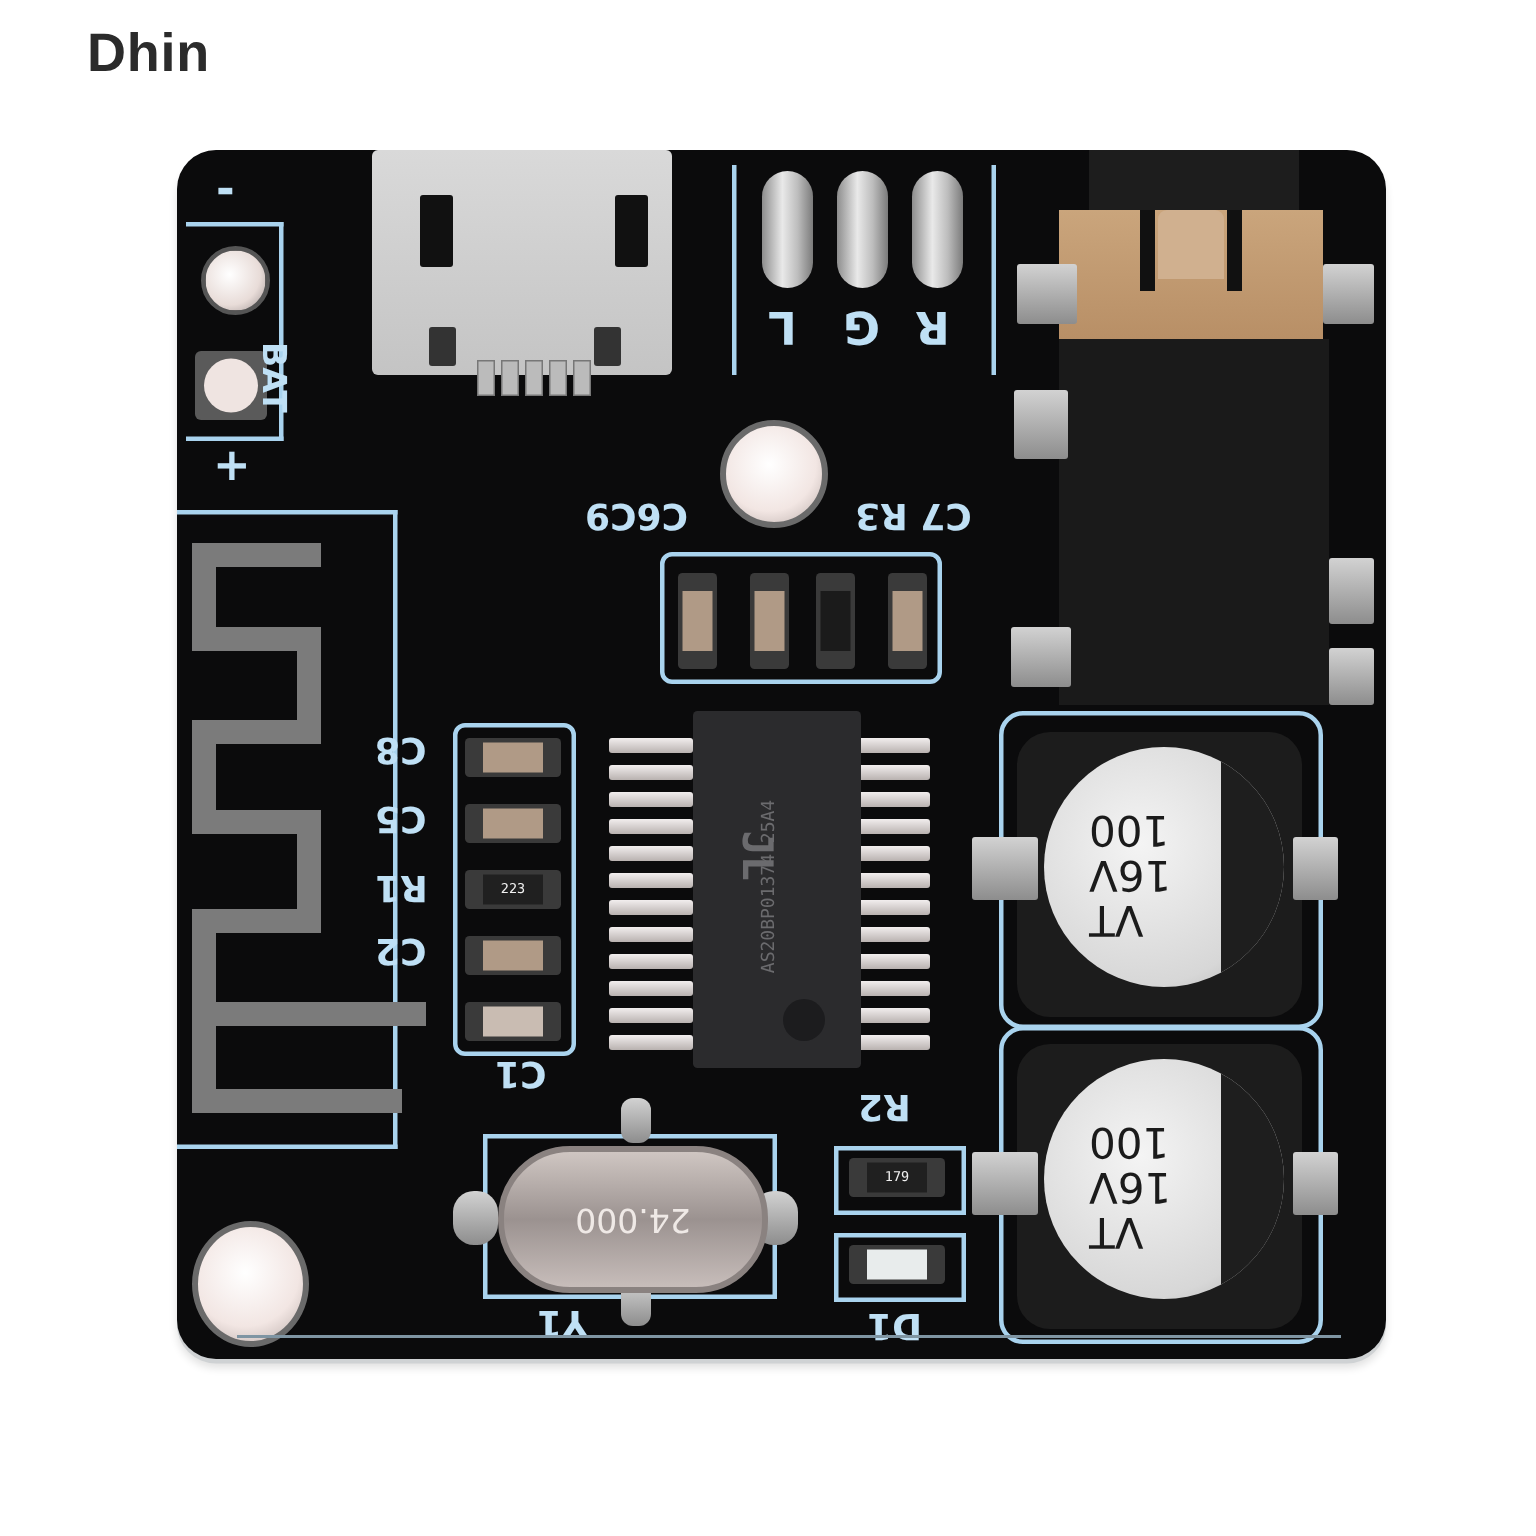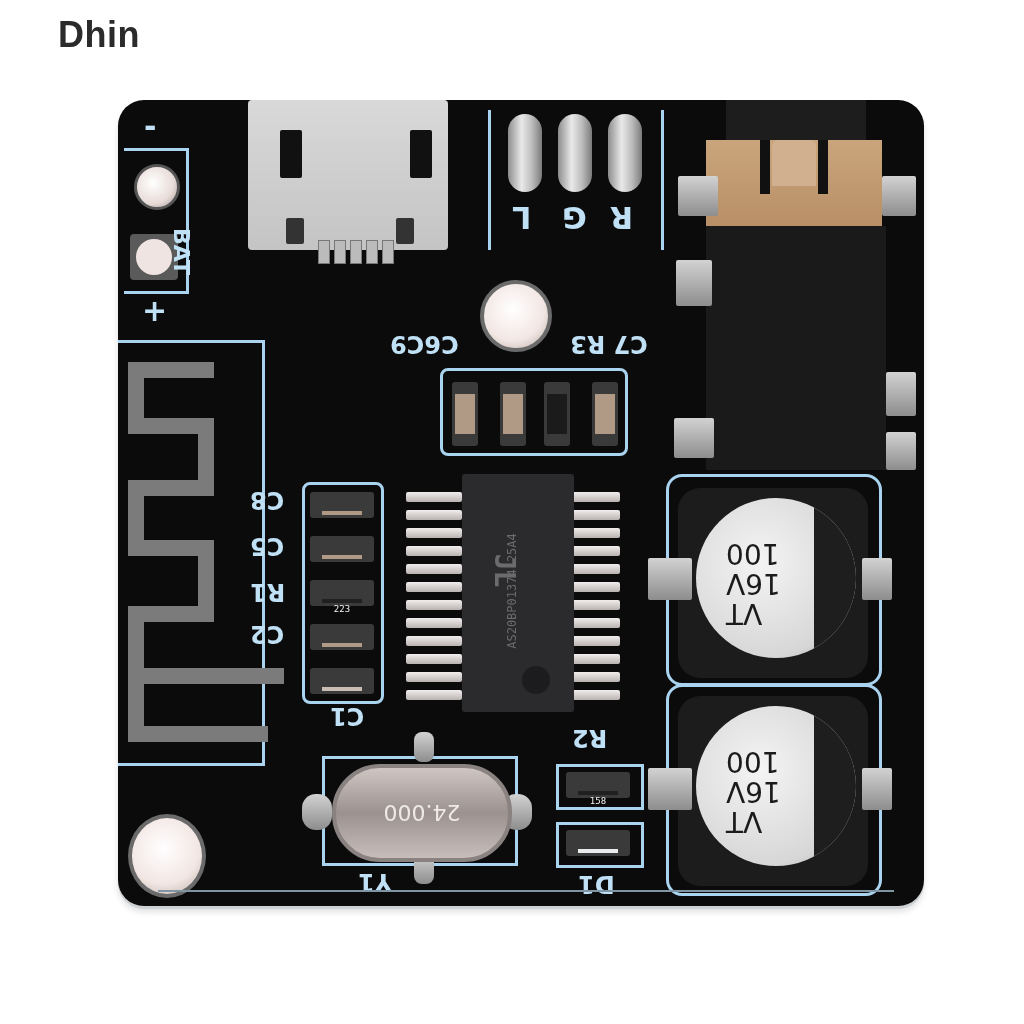--- a/index.html
+++ b/index.html
@@ -14,21 +14,21 @@
   .hole { position:absolute; border-radius:50%; background:radial-gradient(circle at 45% 40%, #ffffff, #f2e6e3 60%, #b7aaa7 100%); border:4px solid #6a6a6a; }
   .usb { position:absolute; background:linear-gradient(#d9d9d9, #c4c4c4); border-radius:4px; }
   .usb .slot { position:absolute; width:22px; height:48px; background:#111; border-radius:2px; }
   .usb .pin { position:absolute; width:10px; height:22px; background:#bbb; border:1px solid #777; }
   .pinpad { position:absolute; width:34px; height:78px; border-radius:17px; background:linear-gradient(90deg,#8d8d8d,#e9e9e9 40%,#bdbdbd 70%,#7b7b7b); }
   .jack-top { position:absolute; background:#1d1d1d; border-radius:6px; }
   .jack-gold { position:absolute; background:linear-gradient(#caa57c,#b88f66); }
   .jack-body { position:absolute; background:#1a1a1a; }
   .tab { position:absolute; background:linear-gradient(#d2d2d2,#8d8d8d); border-radius:2px; }
   .smd { position:absolute; width:64px; height:26px; background:#3a3a3a; border-radius:3px; }
-  .smd .body { position:absolute; left:12px; right:12px; top:3px; bottom:3px; background:#b09a86;margin-top:16px; }
+  .smd .body { position:absolute; left:12px; right:12px; top:3px; bottom:3px; background:#b09a86; }
   .smd .res { background:#202020; color:#f1f1f1; font-size:9px; text-align:center; line-height:20px; font-family:"DejaVu Sans Mono", monospace; }
   .smd-v { position:absolute; width:26px; height:64px; background:#3a3a3a; border-radius:3px; }
   .smd-v .body { position:absolute; top:12px; bottom:12px; left:3px; right:3px; background:#b09a86; }
   .chip { position:absolute; background:#2b2b2d; border-radius:3px; }
   .chip .mark { position:absolute; color:#6b6b6e; font-family:"DejaVu Sans Mono", monospace; font-size:12px; white-space:nowrap; }
   .leg { position:absolute; width:56px; height:10px; background:linear-gradient(#f2eeee,#b9b2b0); border-radius:2px; }
   .cap { position:absolute; width:190px; height:190px; background:#1c1c1c; border-radius:22px; }
   .cap .can { position:absolute; left:18px; top:10px; width:160px; height:160px; border-radius:50%; background:radial-gradient(circle at 40% 40%, #f4f4f4, #d7d7d7 70%, #a9a9a9); overflow:hidden; }
   .cap .stripe { position:absolute; right:0; top:0; width:42px; height:100%; background:#1e1e1e; }
   .cap .txt { position:absolute; left:30px; top:40px; color:#1b1b1b; font-family:"DejaVu Sans", sans-serif; font-size:28px; line-height:30px; transform:rotate(180deg); text-align:right; width:84px; }
@@ -201,21 +201,21 @@
   <div class="tab" style="left:184px;top:694px;width:30px;height:36px;border-radius:14px;"></div>
   <div class="tab" style="left:384px;top:694px;width:30px;height:36px;border-radius:14px;"></div>
   <div class="crystal" style="left:214px;top:664px;width:172px;height:90px;">
     <div class="lbl">24.000</div>
   </div>
   <div class="silk rot180" style="left:240px;top:770px;font-size:24px;">Y1</div>
 
   <div class="silk rot180" style="left:454px;top:626px;font-size:24px;">R2</div>
   <div class="outline" style="left:438px;top:664px;width:82px;height:40px;"></div>
   <div class="smd" style="left:448px;top:672px;">
-      <div class="body res">158</div>
+      <div class="body res">179</div>
     </div>
   <div class="outline" style="left:438px;top:722px;width:82px;height:40px;"></div>
   <div class="smd" style="left:448px;top:730px;">
       <div class="body" style="background:#e8ecec;"></div>
     </div>
   <div class="silk rot180" style="left:460px;top:772px;font-size:24px;">D1</div>
 
   <div style="position:absolute;left:40px;right:30px;top:790px;height:2px;background:#7f95a3;"></div>
 </div>
 

